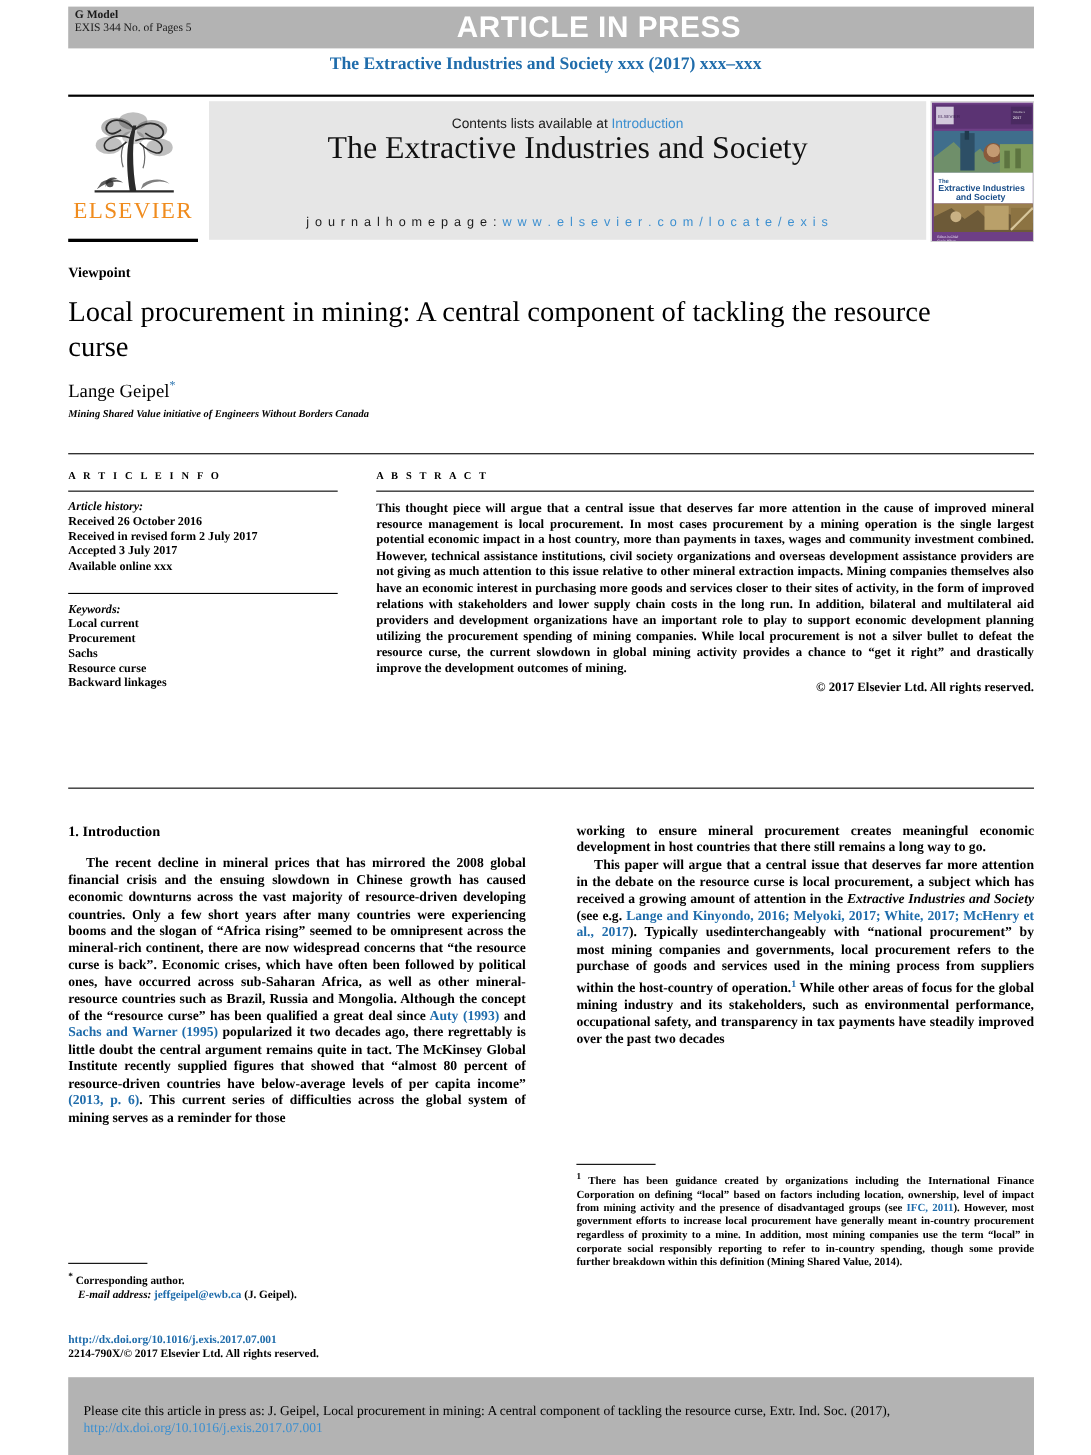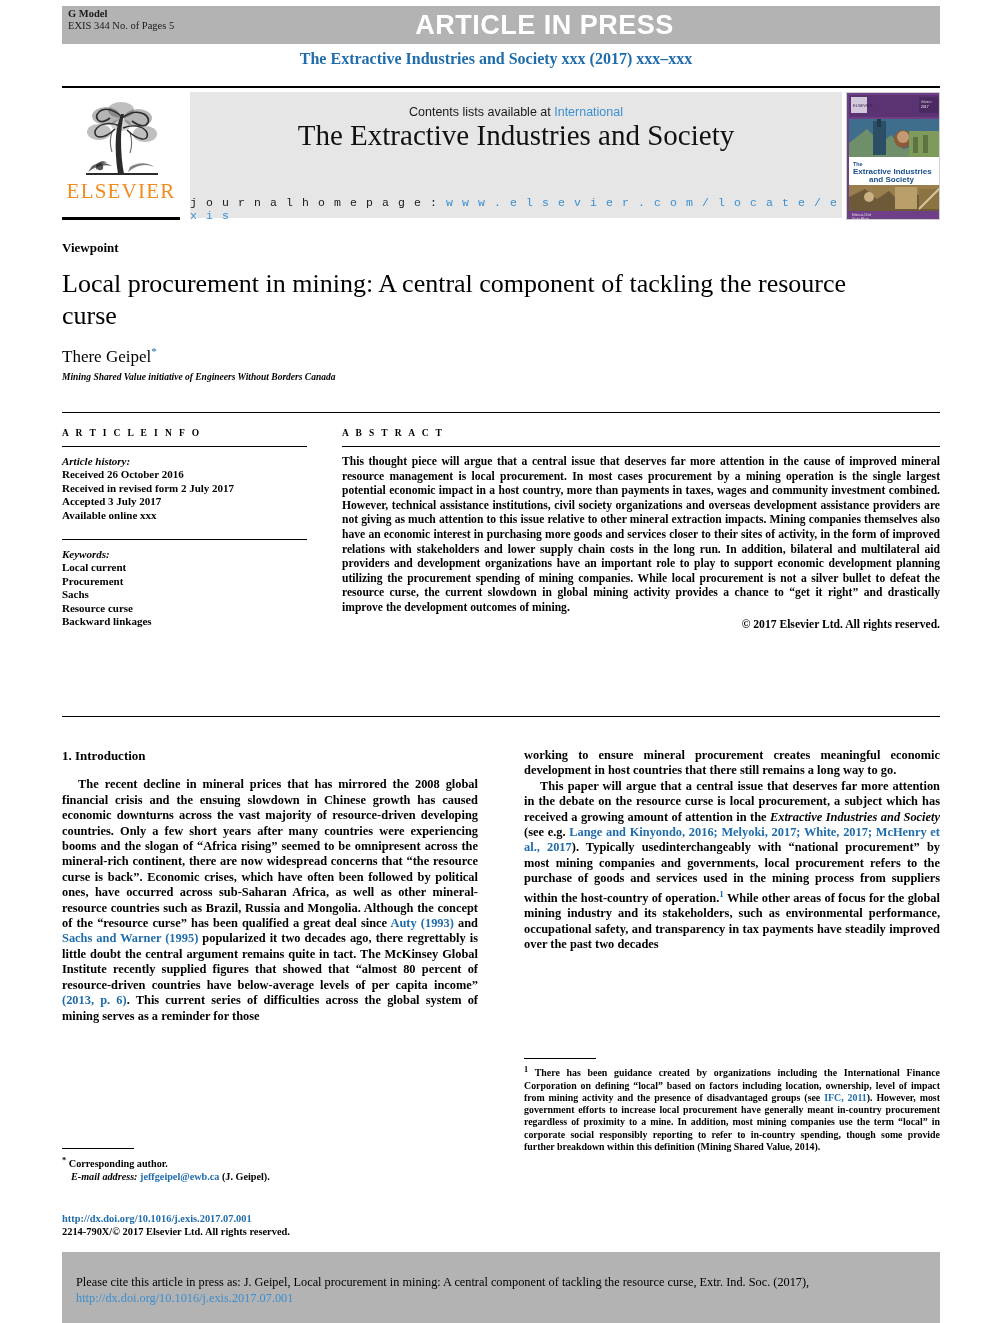--- a/index.html
+++ b/index.html
@@ -72,21 +72,21 @@
   .contents-line {
     font-family: "Liberation Sans", sans-serif;
     font-size: 12.5px; color: #1a1a1a;
   }
   .contents-line a { color: #3c8fd0; text-decoration: none; }
   .journal-name {
     font-family: "Liberation Serif", serif;
     font-size: 29px; color: #111;
   }
   .homepage-line {
-    font-family: Liberation Mono, monospace;
+    font-family: Liberation Sans, sans-serif;
     font-size: 11.5px; letter-spacing: 1.1px; color: #1a1a1a; margin-top: 44px;
   }
   .homepage-line .url { color: #3c8fd0; }
 
   .cover-thumb {
     position: absolute; right: 0; top: 4px; width: 94px; height: 128px;
     background: #ffffff;
     border: 1px solid #cfcfcf;
     overflow: hidden;
     margin-left: 12px;
@@ -237,21 +237,21 @@
           <circle cx="34" cy="75" r="3.2" opacity="0.8"></circle>
           <path d="M46 40 C44 46 44 54 46 60" fill="none" stroke="#2b2b2b" stroke-width="1.1" opacity="0.7"></path>
           <path d="M64 40 C66 47 66 55 64 61" fill="none" stroke="#2b2b2b" stroke-width="1.1" opacity="0.7"></path>
         </g>
       </svg>
       <div class="elsevier-word">ELSEVIER</div>
     </div>
 
     <div class="masthead-center">
       <div class="contents-line">
-        <span>Contents lists available at </span><a href="#">International</a>
+        <span>Contents lists available at </span><a href="#">Introduction</a>
       </div>
       <div class="journal-name">The Extractive Industries and Society</div>
       <div class="homepage-line">
         <span>j o u r n a l    h o m e p a g e :  </span><span class="url">w w w . e l s e v i e r . c o m / l o c a t e / e x i s</span>
       </div>
     </div>
 
     <div class="cover-thumb">
       <svg viewBox="0 0 94 128" width="94" height="128">
         <rect x="0" y="0" width="94" height="128" fill="#6e3f86"></rect>
@@ -287,21 +287,21 @@
         <rect x="2" y="118" width="90" height="9" fill="#6e3f86"></rect>
         <text x="5" y="123" font-size="3" fill="#e3d8ee" font-family="Liberation Sans, sans-serif">Editor-in-Chief</text>
         <text x="5" y="127" font-size="3" fill="#e3d8ee" font-family="Liberation Sans, sans-serif">Gavin Hilson</text>
       </svg>
     </div>
   </div>
 
   <div class="viewpoint">Viewpoint</div>
   <div class="art-title">Local procurement in mining: A central component of tackling the resource curse</div>
   <div class="authors">
-    <span>There Geipel</span><sup>*</sup>
+    <span>Lange Geipel</span><sup>*</sup>
   </div>
   <div class="affil">Mining Shared Value initiative of Engineers Without Borders Canada</div>
 
   <div class="rule-top"></div>
 
   <div class="info-col">
     <div class="sec-head">A R T I C L E   I N F O</div>
     <div class="hr-thin"></div>
     <div class="hist-label">Article history:</div>
     <div class="hist-line">Received 26 October 2016</div>

